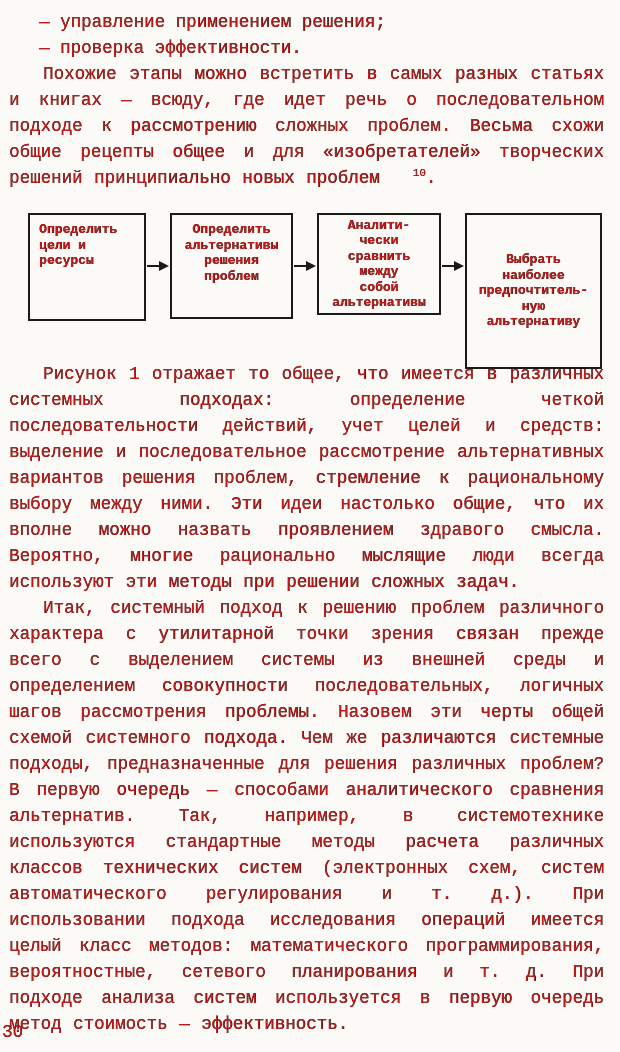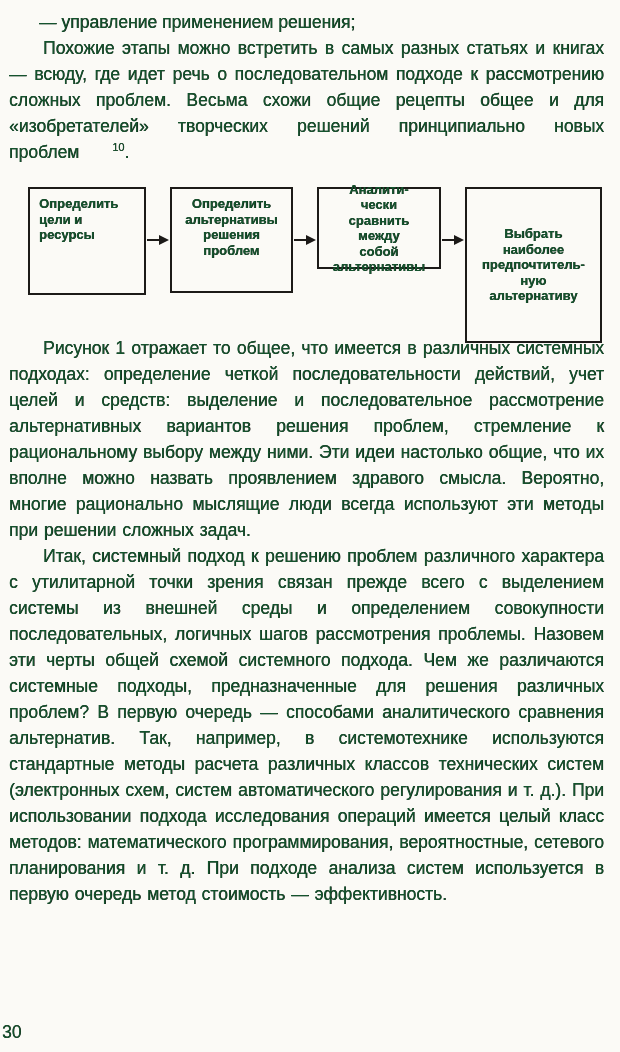--- a/index.html
+++ b/index.html
@@ -8,23 +8,23 @@
     background: #d9d6cf;
   }
   .page {
     position: relative;
     width: 620px;
     height: 1052px;
     box-sizing: border-box;
     margin: 0 auto;
     padding: 9px 16px 10px 9px;
     background: #fbfaf6;
-    color: #14532d;
+    color: #b91c1c;
     overflow: hidden;
-    font-family: Liberation Sans, sans-serif;
+    font-family: Liberation Mono, monospace;
     font-size: 17.5px;
     line-height: 26px;
     text-shadow: 0.35px 0 0 #181614; 
   }
   .bullet-line {
     padding-left: 30px;
     text-align: left;
   }
   p.para {
     margin: 0;
@@ -56,21 +56,21 @@
     font-weight: bold;
     font-size: 13px;
     line-height: 15.5px;
     padding: 7px 5px;
   }
   .flow-box .box-text {
     white-space: pre-line;
   }
   .box-1 { width: 118px; height: 108px; text-align: left; justify-content: flex-start; padding-left: 9px; }
   .box-2 { width: 124px; height: 106px; text-align: center; justify-content: flex-start; }
-  .box-3 { width: 124px; height: 82px; text-align: center; justify-content: center; }
+  .box-3 { width: 124px; height: 102px; text-align: center; justify-content: center; }
   .box-4 { width: 138px; height: 156px; text-align: center; justify-content: center; }
   .flow-arrow {
     flex: 1;
     display: flex;
     align-items: center;
     margin-top: 48px;
     min-width: 22px;
     padding: 0 1px;
   }
   .flow-arrow .shaft {
@@ -97,20 +97,21 @@
     bottom: 7px;
     font-size: 17.5px;
   }
 </style>
 </head>
 <body>
 
 <div class="page">
 
   <div class="bullet-line">— управление применением решения;</div>
+  <div class="bullet-line">— проверка эффективности.</div>
 
   <p class="para"><span>Похожие этапы можно встретить в самых разных статьях и книгах — всюду, где идет речь о последовательном подходе к рассмотрению сложных проблем. Весьма схожи общие рецепты общее и для «изобретателей» творческих решений принципиально новых проблем</span><sup class="footnote-ref">10</sup><span>.</span></p>
 
   <div class="figure">
     <div class="flow-row">
 
       <div class="flow-box box-1">
         <div class="box-text">Определить
 цели и
 ресурсы</div>

